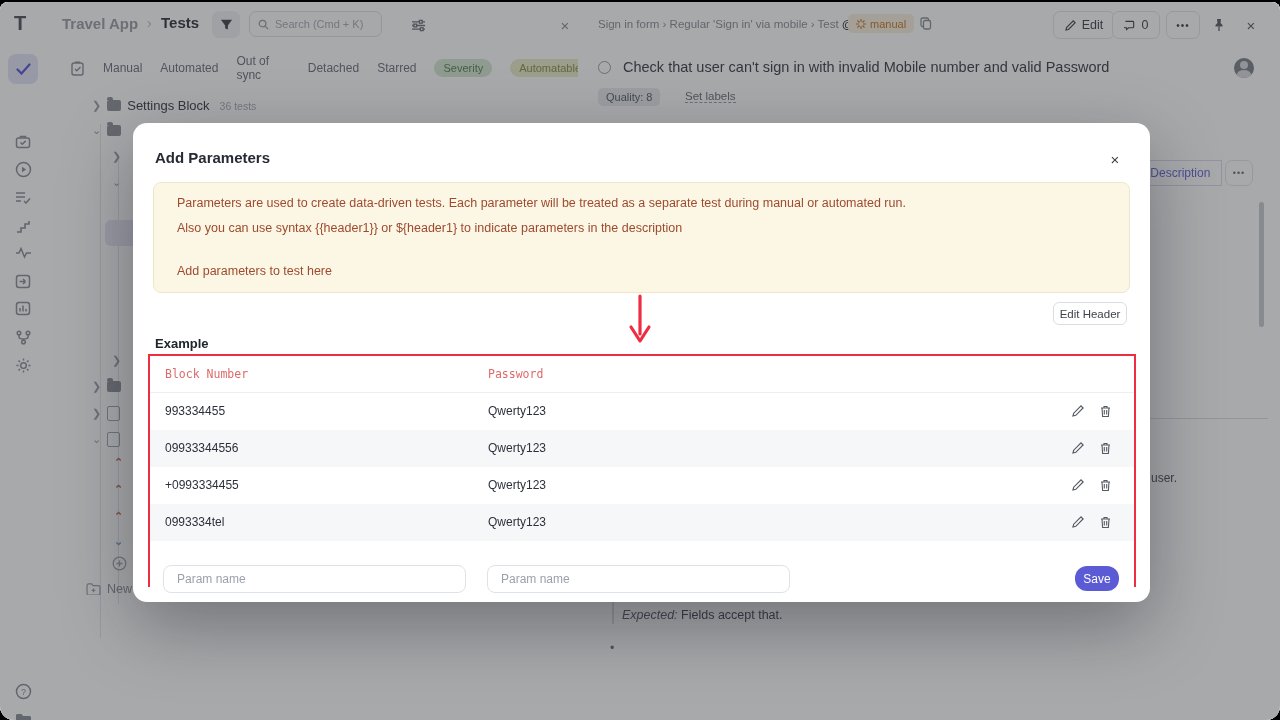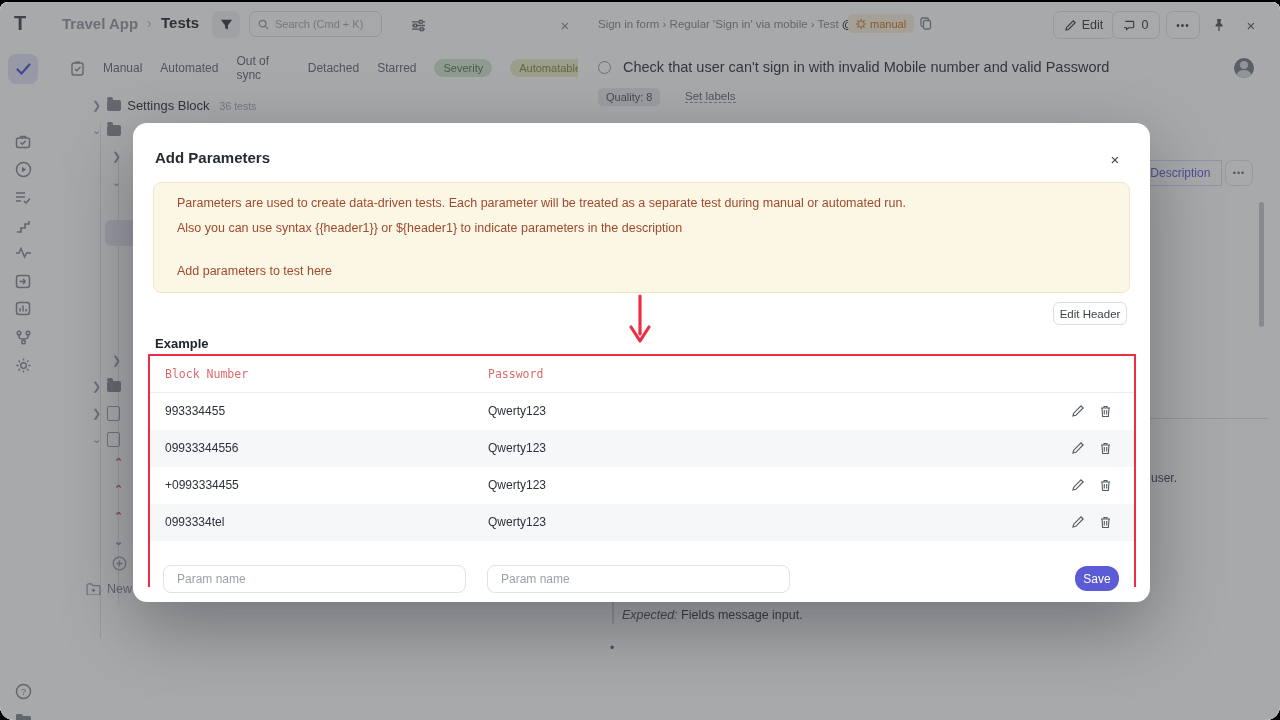--- a/index.html
+++ b/index.html
@@ -347,21 +347,21 @@
 
     <div class="improve">Improve Description</div>
     <div class="improve-more" style="font-size:9px">•••</div>
     <div class="vscroll"></div>
     <div class="rp-div"></div>
     <div class="fragment">user.</div>
 
     <div class="stepline"></div>
     <div class="steps">
       <div style="position:relative;padding-left:22px;">
-        <div><span class="ital">Expected:</span><span> Fields message input.</span></div>
+        <div><span class="ital">Expected:</span><span> Fields accept that.</span></div>
         <div style="height:11px"></div>
         <span class="bullet" style="left:10px;">•</span>
       </div>
     </div>
   </div>
 
 </div>
 
 <div class="dim"></div>
 

